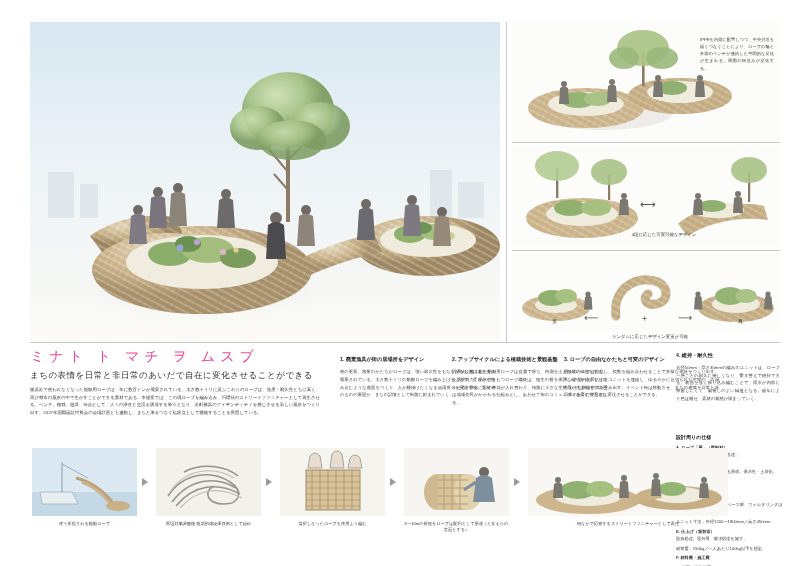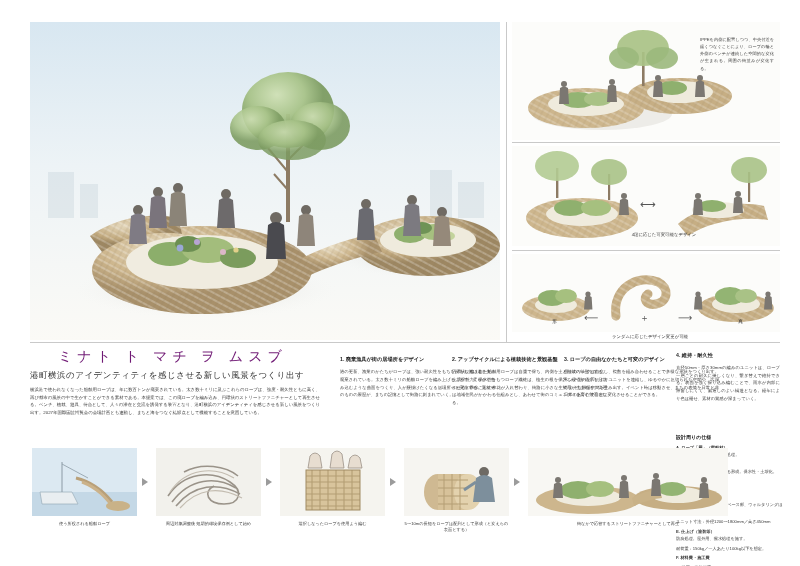--- a/index.html
+++ b/index.html
@@ -13,23 +13,22 @@
     overflow:hidden;
   }
 
   
   .panel{position:absolute;background:#fbfbf9;overflow:hidden;}
   .p-divider{position:absolute;background:#c9c9c9;height:1px;}
   .v-divider{position:absolute;background:#c9c9c9;width:1px;}
 
   
   .title-main{
-    position:absolute;left:30px;top:348px;font-size:14px;letter-spacing:5px;color:#701a75;
+    position:absolute;left:30px;top:348px;font-size:14px;letter-spacing:5px;color:#ec4899;
     font-family:"Liberation Sans",sans-serif;
-    margin-left:28px;
   }
   .title-sub{
     position:absolute;left:30px;top:370px;font-size:8.5px;letter-spacing:.5px;color:#333;
   }
   .intro-text{
     position:absolute;left:30px;top:386px;width:290px;font-size:4.4px;line-height:1.75;color:#3a3a3a;text-align:justify;
   }
 
   
   .sec{position:absolute;top:356px;width:155px;}
@@ -310,21 +309,21 @@
     <div class="plus" style="left:128px;top:58px;font-size:9px;">＋</div>
     <div class="bigarrow" style="left:166px;top:58px;font-size:10px;">⟶</div>
     <div class="lbl" style="left:226px;top:64px;">真</div>
   </div>
   <div class="cap" style="left:560px;top:334px;width:180px;">ランダムに応じたデザイン変更が可能</div>
 
   <div class="v-divider" style="left:506px;top:22px;height:320px;"></div>
   <div class="p-divider" style="left:30px;top:342px;width:750px;"></div>
 
   <div class="title-main">ミナト ト マチ ヲ ムスブ</div>
-  <div class="title-sub">港町横浜のアイデンティティを感じさせる新しい風景をつくり出す</div>
+  <div class="title-sub">まちの表情を日常と非日常のあいだで自在に変化させることができる</div>
   <div class="intro-text">横浜港で使われなくなった船舶用ロープは、年に数百トンが廃棄されている。太さ数十ミリに及ぶこれらのロープは、強度・耐久性ともに高く、再び都市の風景の中で生かすことができる素材である。本提案では、この廃ロープを編み込み、円環状のストリートファニチャーとして再生させる。ベンチ、植栽、遊具、待合として、人々の滞在と交流を誘発する装置となり、港町横浜のアイデンティティを感じさせる新しい風景をつくり出す。2027年国際園芸博覧会の会場計画とも連動し、まちと海をつなぐ結節点として機能することを意図している。</div>
 
   <div class="sec" style="left:340px;">
     <h3>1. 廃棄漁具が街の居場所をデザイン</h3>
     <p>港の更新、漁業のかたちがロープは、強い耐久性をもちながらも使い道を失い廃棄されている。太さ数十ミリの船舶ロープを編み上げることで、柔らかく包み込むような曲面をつくり、人が腰掛けたくなる居場所へと変換する。素材そのものの履歴が、まちの記憶として街路に刻まれていく。</p>
   </div>
   <div class="sec" style="left:452px;">
     <h3>2. アップサイクルによる植栽技術と景観基盤</h3>
     <p>円環状に編まれた船舶用ロープは自重で保ち、内側を土と植栽の基盤とする。土壌保持力、保水性をもつロープ繊維は、植生の根を保護し緩やかに水を分散させる。季節ごとに草花が入れ替わり、街路に小さな生態系が生まれる。管理は地域住民がかかわる仕組みとし、あわせて街のコミュニティを育む装置となる。</p>
   </div>

